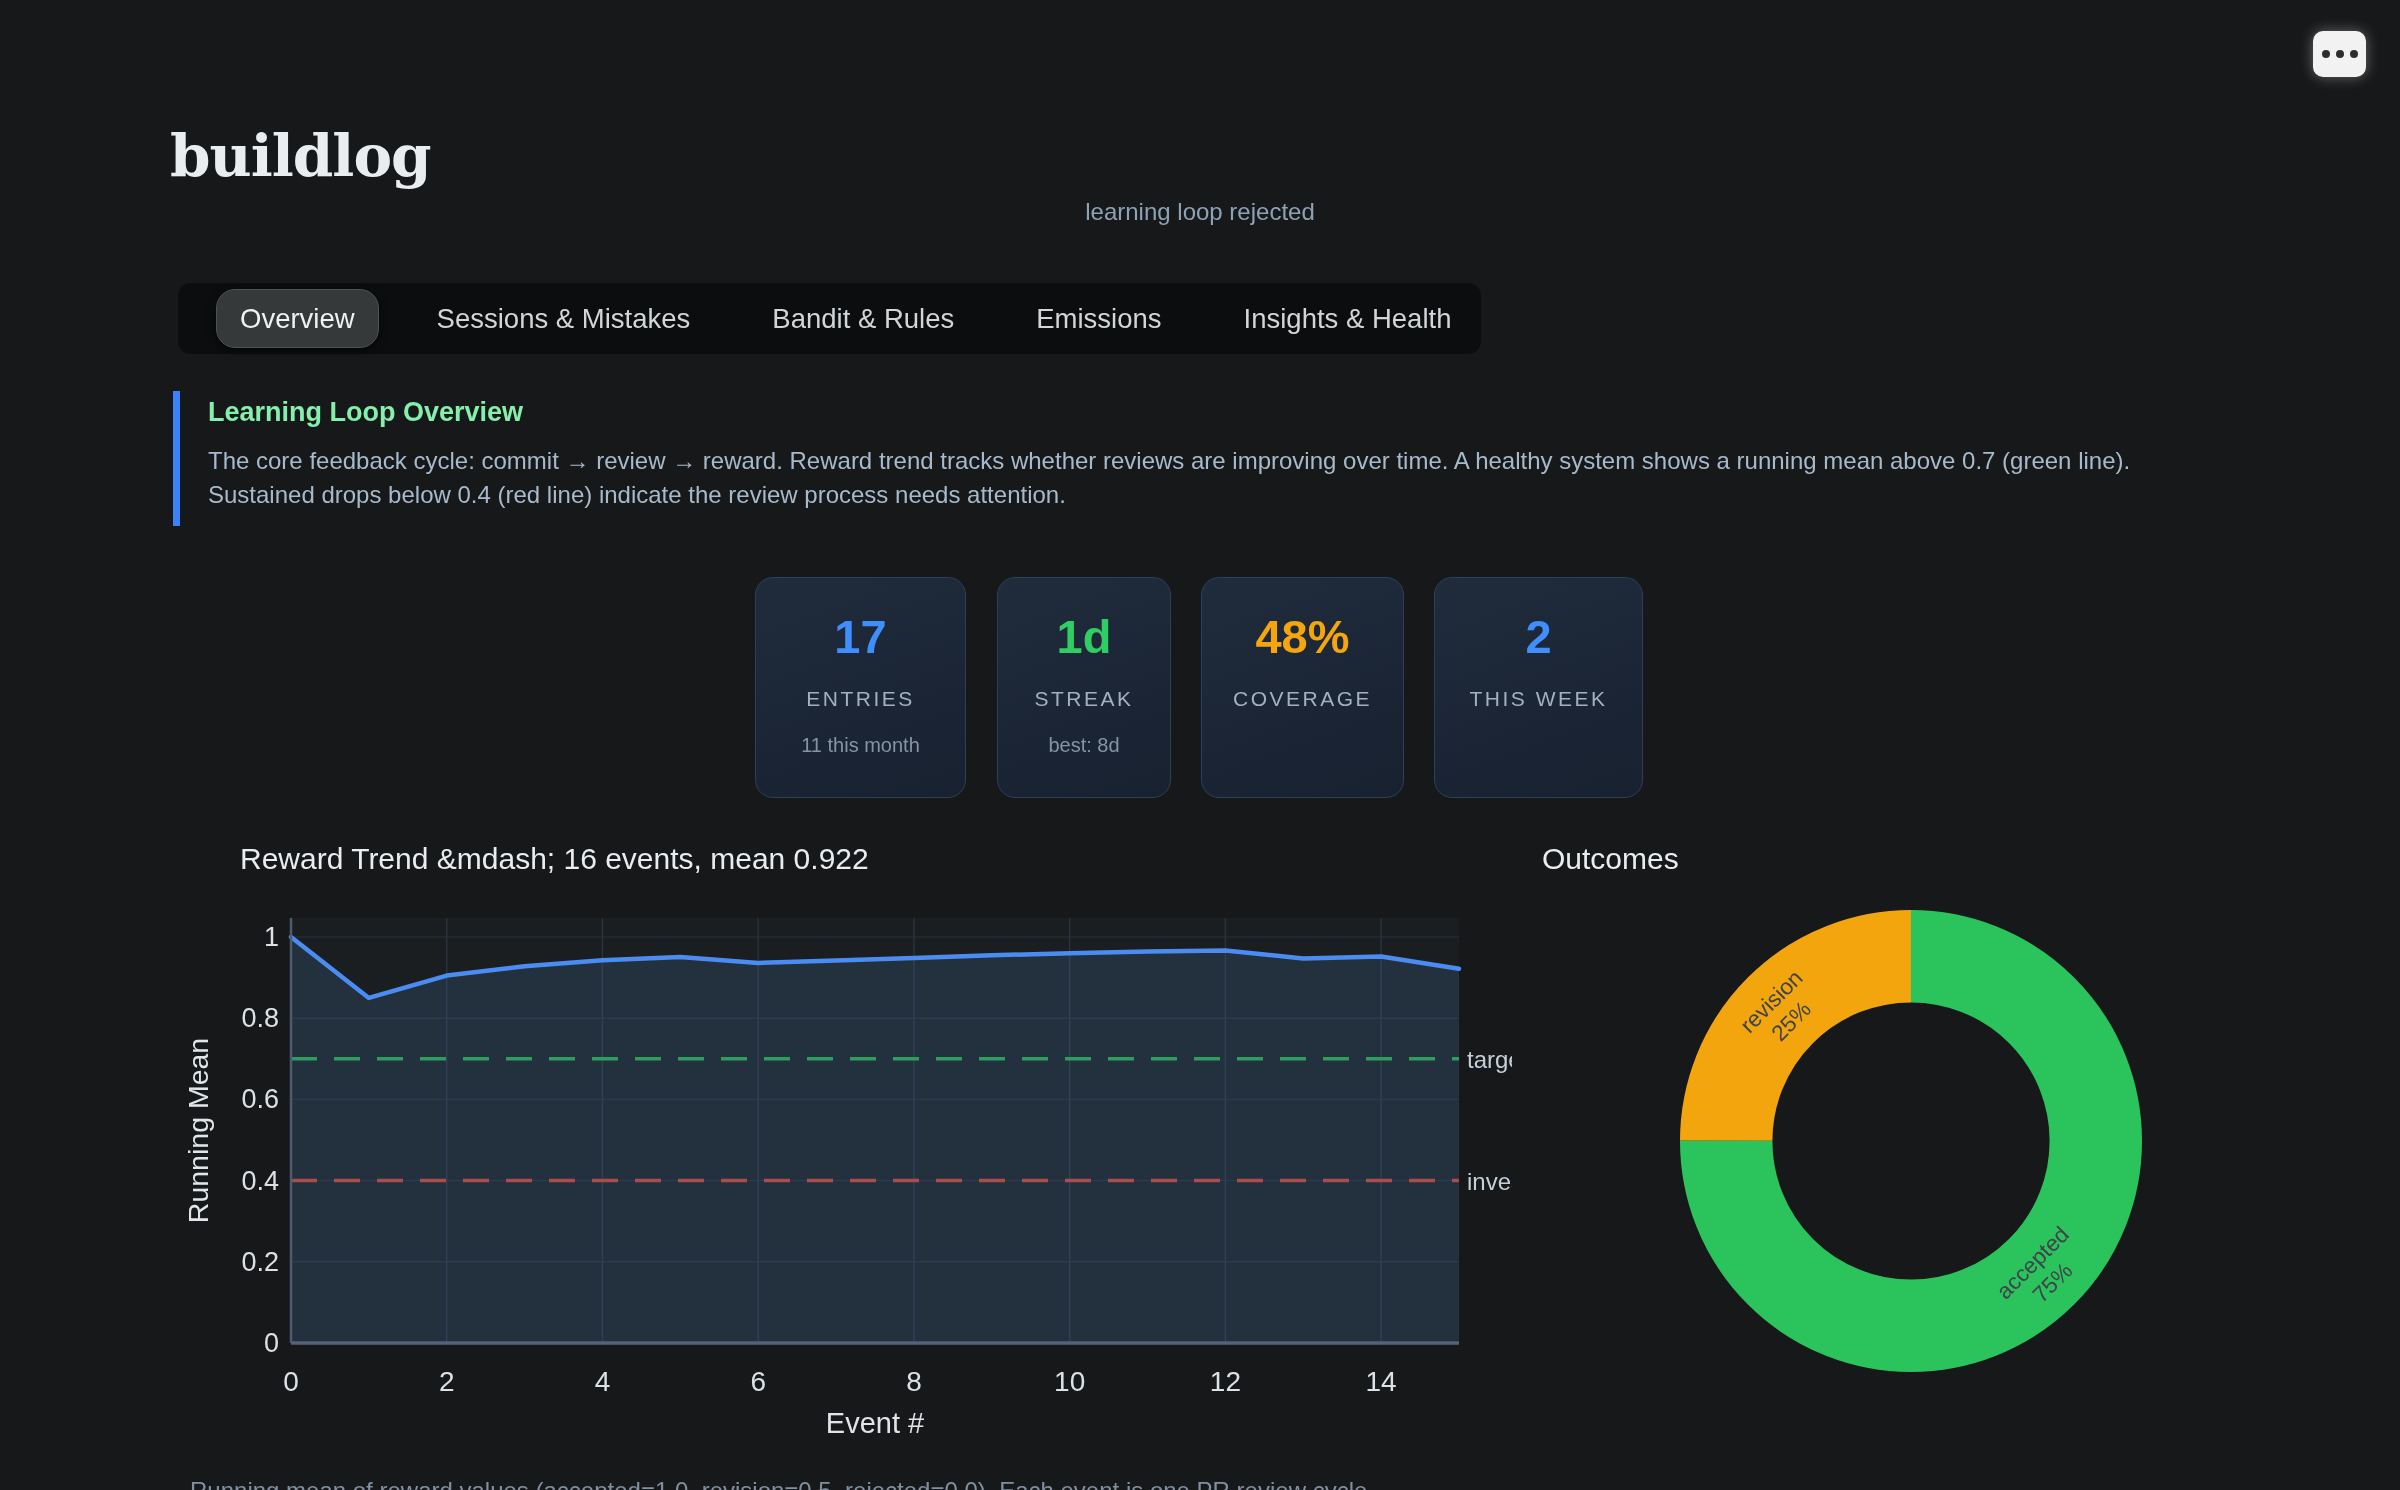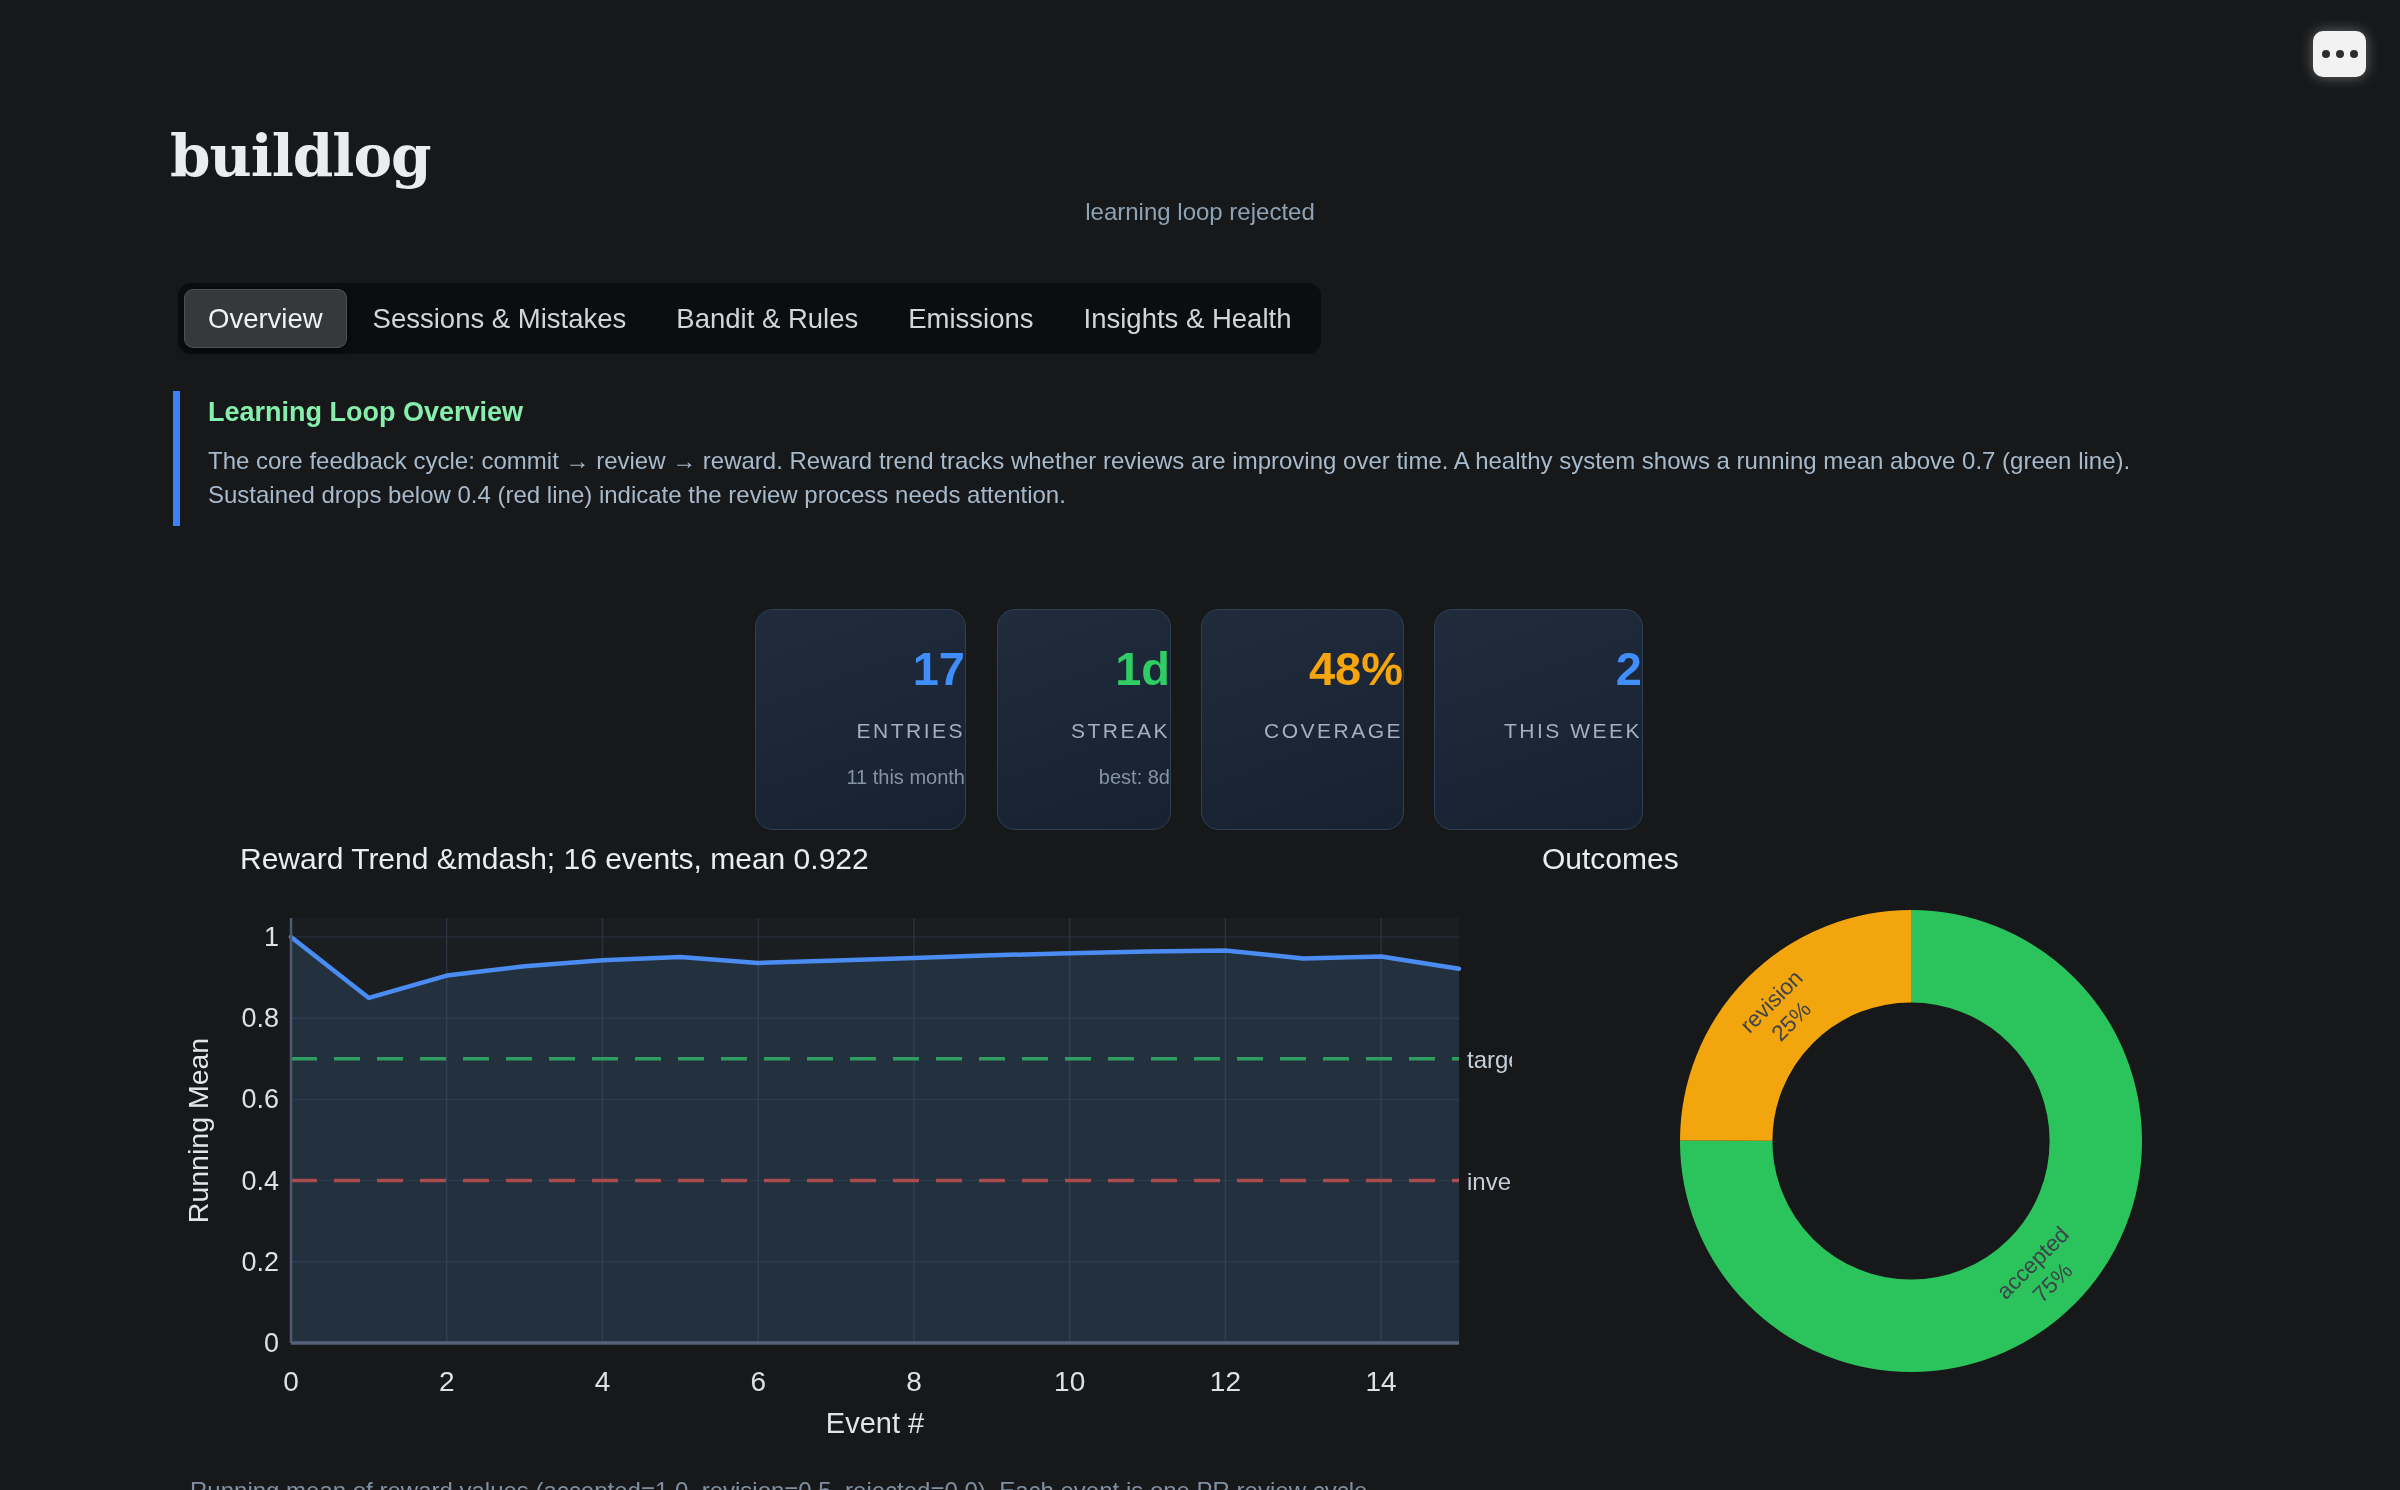--- a/index.html
+++ b/index.html
@@ -30,43 +30,43 @@
     font-size:24px;color:#8ea2b6;
   }
 
   
   .tabbar{
     position:absolute;left:178px;top:283px;height:71px;
     display:inline-flex;align-items:center;gap:2px;
     background:#0b0d0e;border-radius:13px;padding:0 6px;box-sizing:border-box;
   }
   .tab{
-    background:transparent;border:1px solid transparent;border-radius:9px;
+    background:transparent;border:1px solid transparent;border-radius:19px;
     color:#d2d6d8;font-size:27.5px;font-family:inherit;
-    height:59px;padding:0 23px;cursor:pointer;white-space:nowrap;
+    height:59px;padding:0 23px;cursor:pointer;white-space:nowrap;margin-left:32px;
   }
   .tab.active{
     background:#35393a;border-color:#4e5253;color:#eff1f2;
     box-shadow:0 3px 8px rgba(0,0,0,.55);
   }
 
   
   .callout{
     position:absolute;left:173px;top:391px;width:2040px;
     border-left:7px solid #3b82f6;padding:6px 0 14px 28px;box-sizing:border-box;
   }
   .callout h2{margin:0 0 16px 0;font-size:27px;font-weight:700;color:#86efac;}
   .callout p{margin:0;width:2005px;font-size:24px;line-height:34px;color:#a7bacc;}
 
   
   .card{
     position:absolute;top:577px;height:221px;box-sizing:border-box;
     background:linear-gradient(160deg,#202b3c 0%,#172130 100%);
     border:1.5px solid #2e4057;border-radius:18px;
-    display:flex;flex-direction:column;align-items:flex-end;padding-top:33px;margin-top:32px;
+    display:flex;flex-direction:column;align-items:center;padding-top:33px;
   }
   .card .value{font-size:47px;font-weight:700;line-height:1.1;}
   .card .label{margin-top:24px;font-size:21px;letter-spacing:2.5px;color:#a3b0be;}
   .card .sub{margin-top:23px;font-size:20px;color:#8594a3;}
 
   
   .chart-title{position:absolute;margin:0;font-size:30px;font-weight:400;color:#e9edf0;}
   .caption{
     position:absolute;left:190px;top:1477px;margin:0;
     font-size:24px;color:#8090a1;white-space:nowrap;

